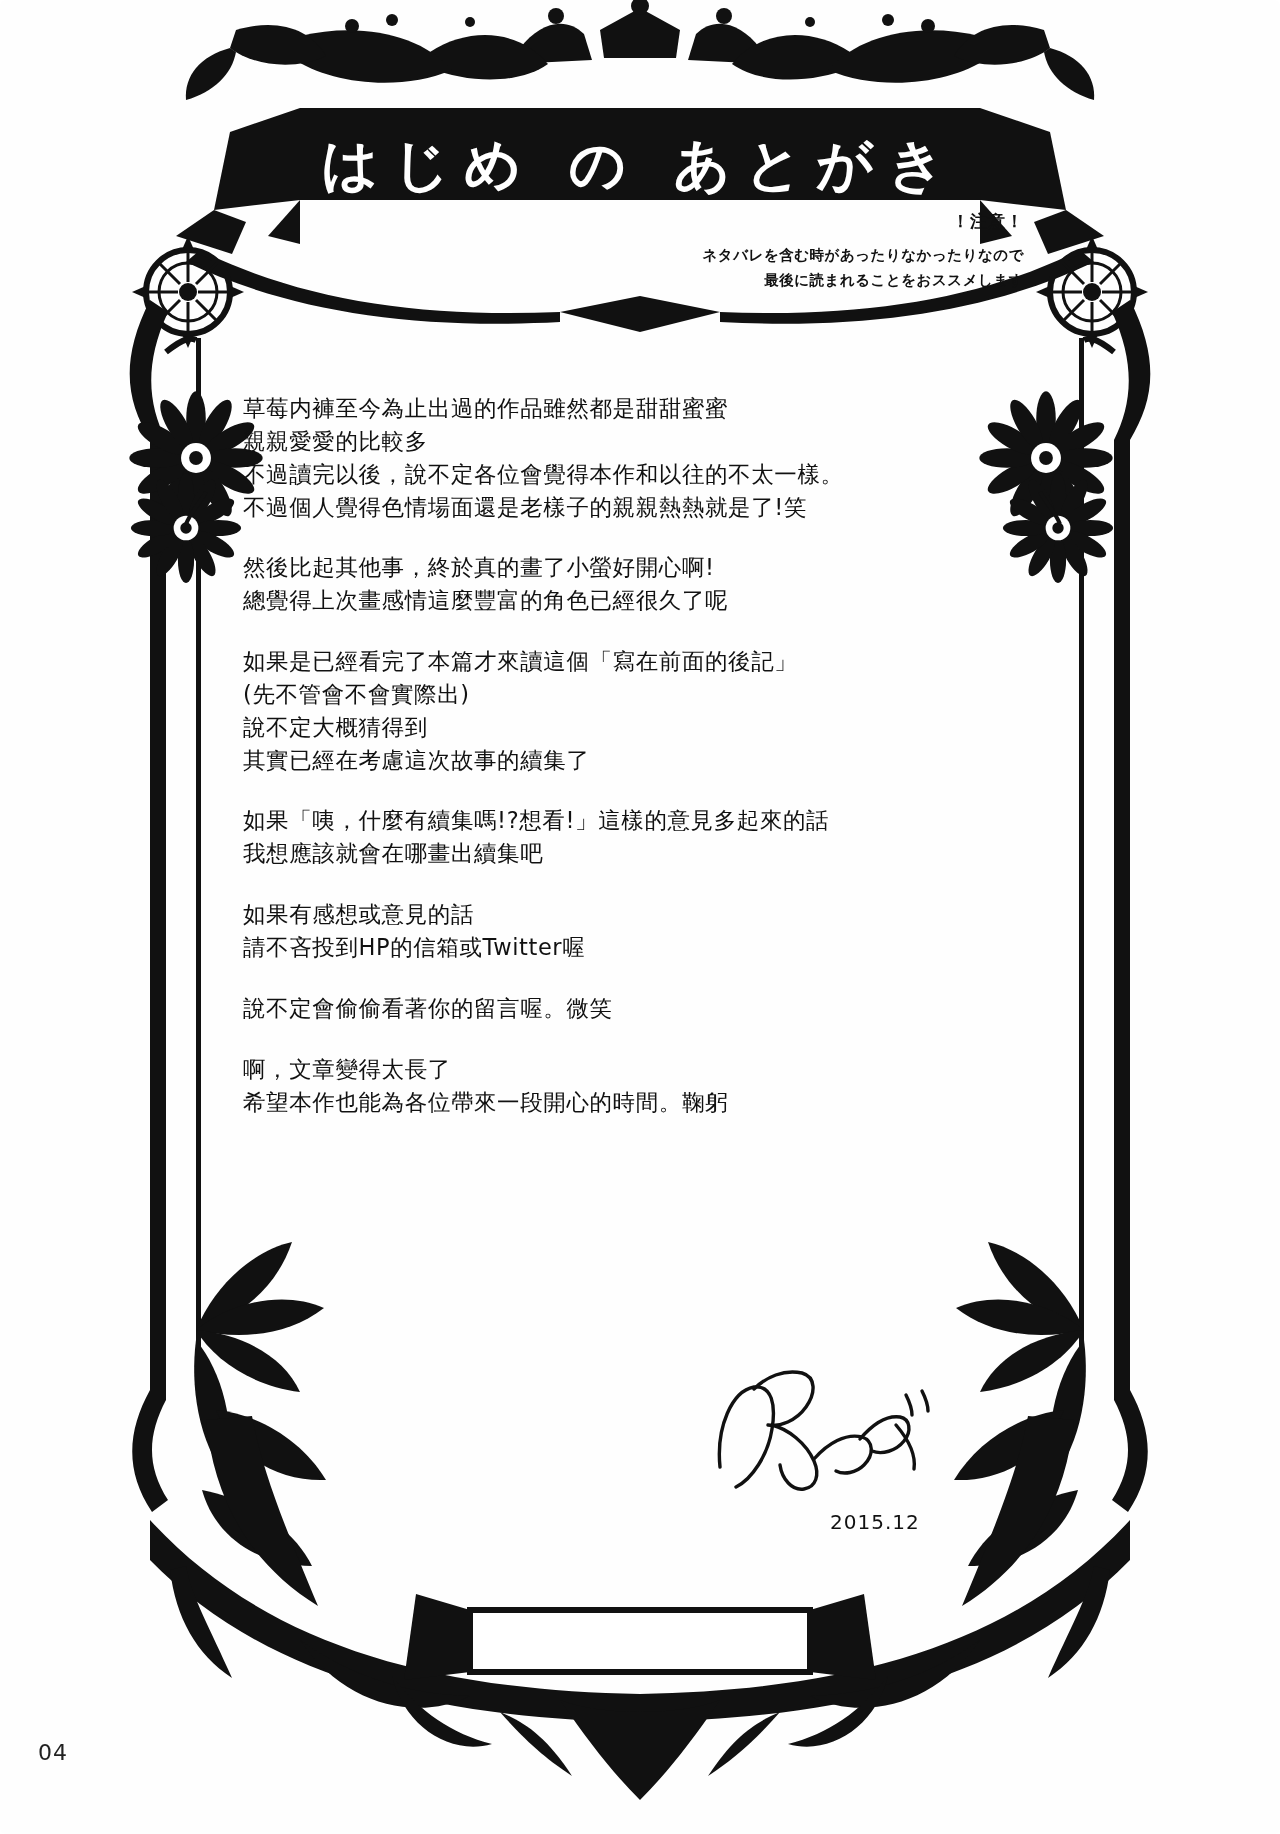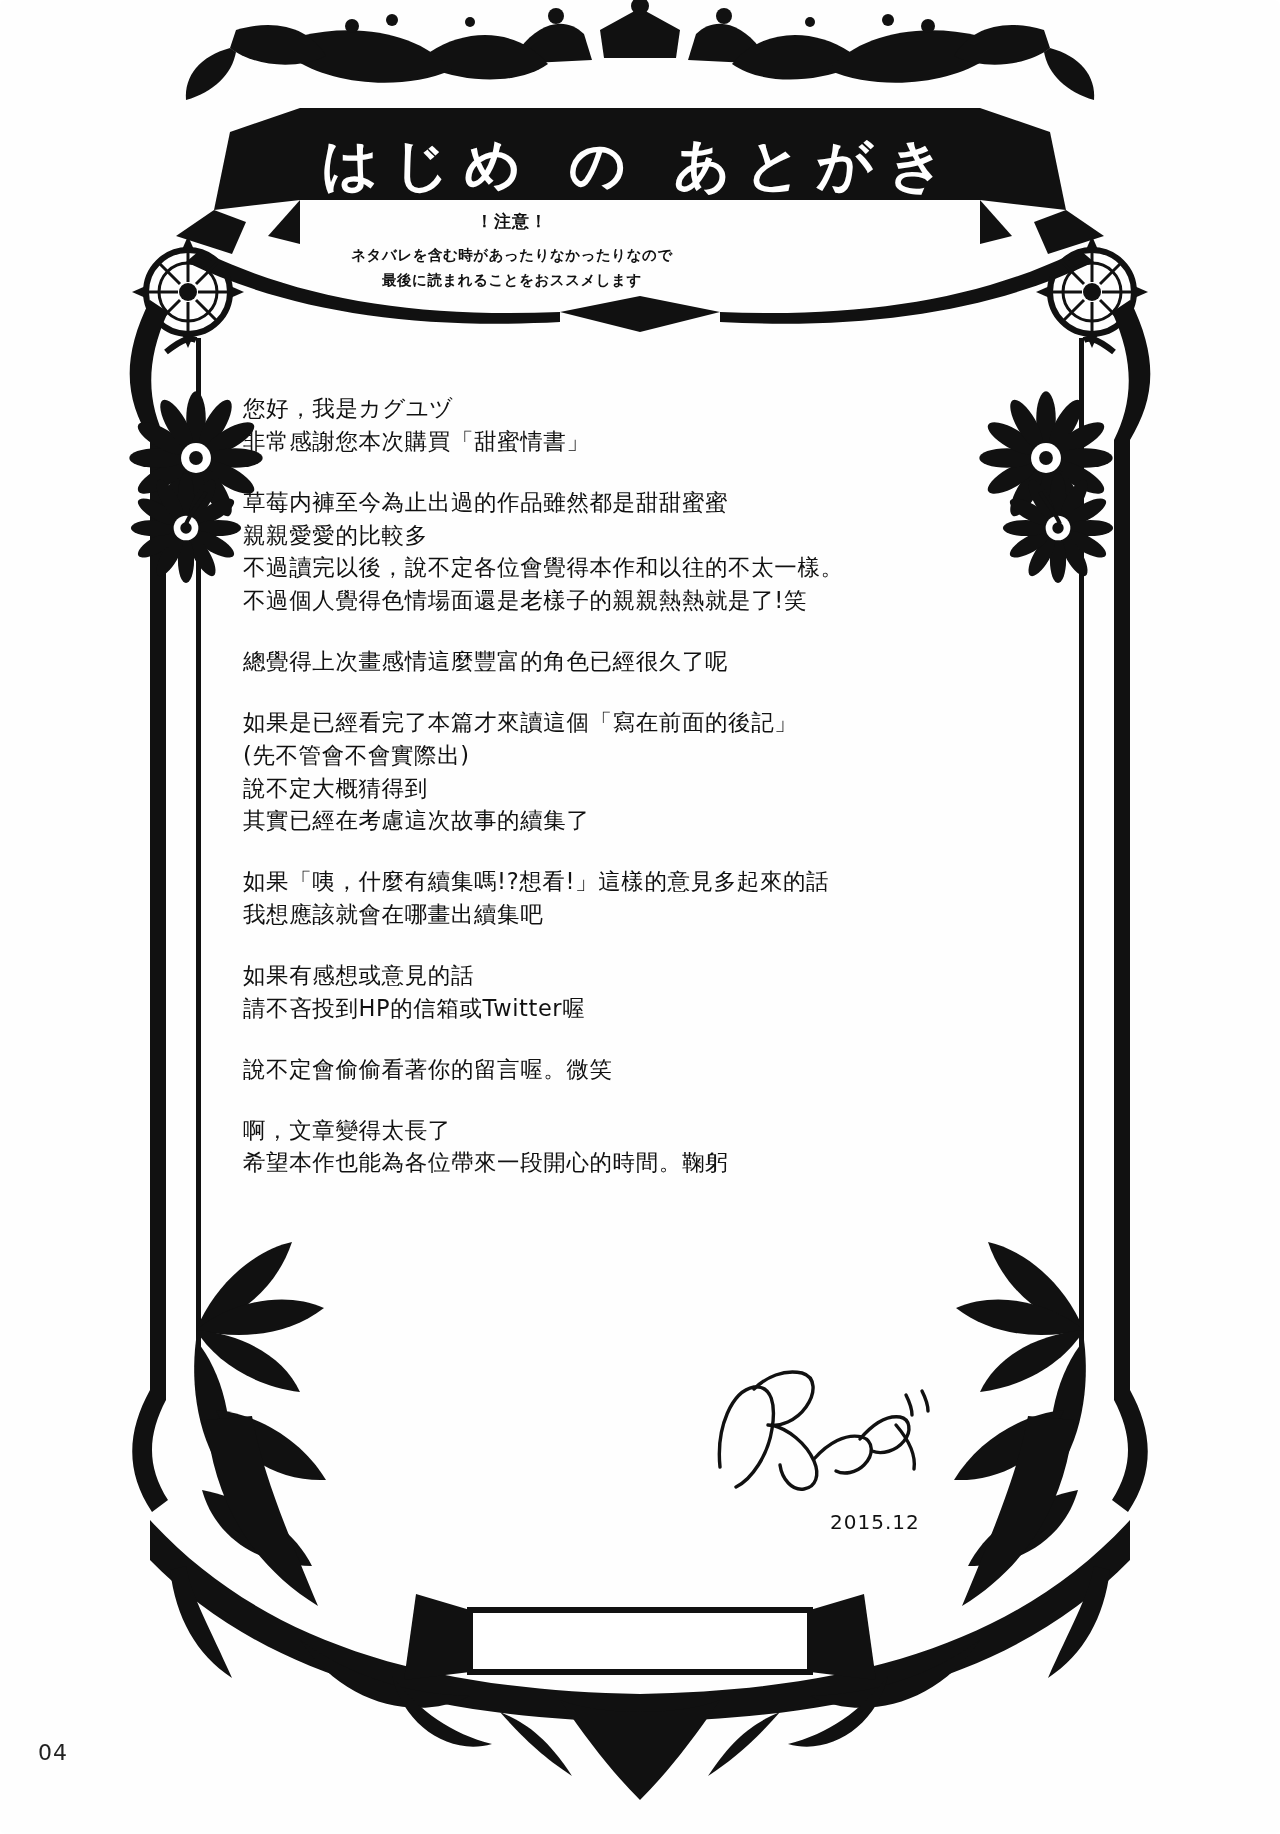--- a/index.html
+++ b/index.html
@@ -49,21 +49,21 @@
     z-index: 5;
     white-space: nowrap;
   }
 
   
   .notice {
     position: absolute;
     left: 0;
     top: 210px;
     width: 1024px;
-    text-align: center;
+    text-align: right;
     z-index: 6;
   }
   .notice-head {
     font-size: 17px;
     font-weight: bold;
     margin-bottom: 10px;
     letter-spacing: 1px;
   }
   .notice-line {
     font-size: 14.5px;
@@ -296,33 +296,30 @@
   <div class="banner-title">はじめ の あとがき</div>
 
   <div class="notice">
     <div class="notice-head">！注意！</div>
     <div class="notice-line">ネタバレを含む時があったりなかったりなので</div>
     <div class="notice-line">最後に読まれることをおススメします</div>
   </div>
 
   <div class="body-text">
 
-    <div class="para">
-      <div class="line">您好，我是カグユヅ</div>
-      <div class="line">非常感謝您本次購買「甜蜜情書」</div>
-    </div>
 
     <div class="para">
       <div class="line">草莓内褲至今為止出過的作品雖然都是甜甜蜜蜜</div>
       <div class="line">親親愛愛的比較多</div>
       <div class="line">不過讀完以後，說不定各位會覺得本作和以往的不太一樣。</div>
       <div class="line">不過個人覺得色情場面還是老樣子的親親熱熱就是了!笑</div>
     </div>
 
     <div class="para">
+      <div class="line">然後比起其他事，終於真的畫了小螢好開心啊!</div>
       <div class="line">總覺得上次畫感情這麼豐富的角色已經很久了呢</div>
     </div>
 
     <div class="para">
       <div class="line">如果是已經看完了本篇才來讀這個「寫在前面的後記」</div>
       <div class="line">(先不管會不會實際出)</div>
       <div class="line">說不定大概猜得到</div>
       <div class="line">其實已經在考慮這次故事的續集了</div>
     </div>
 

